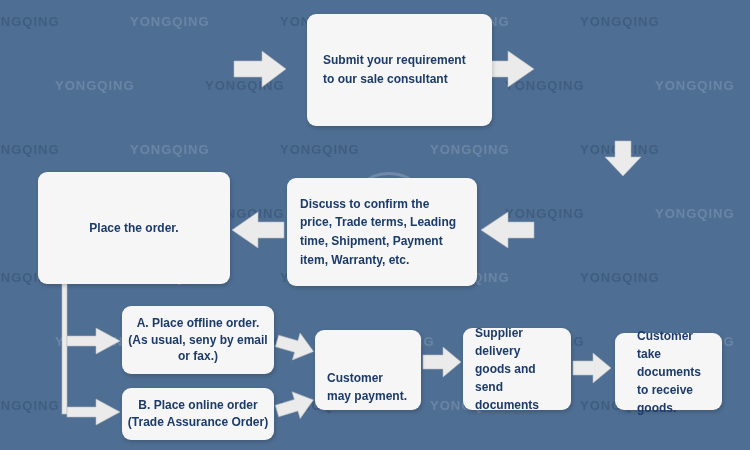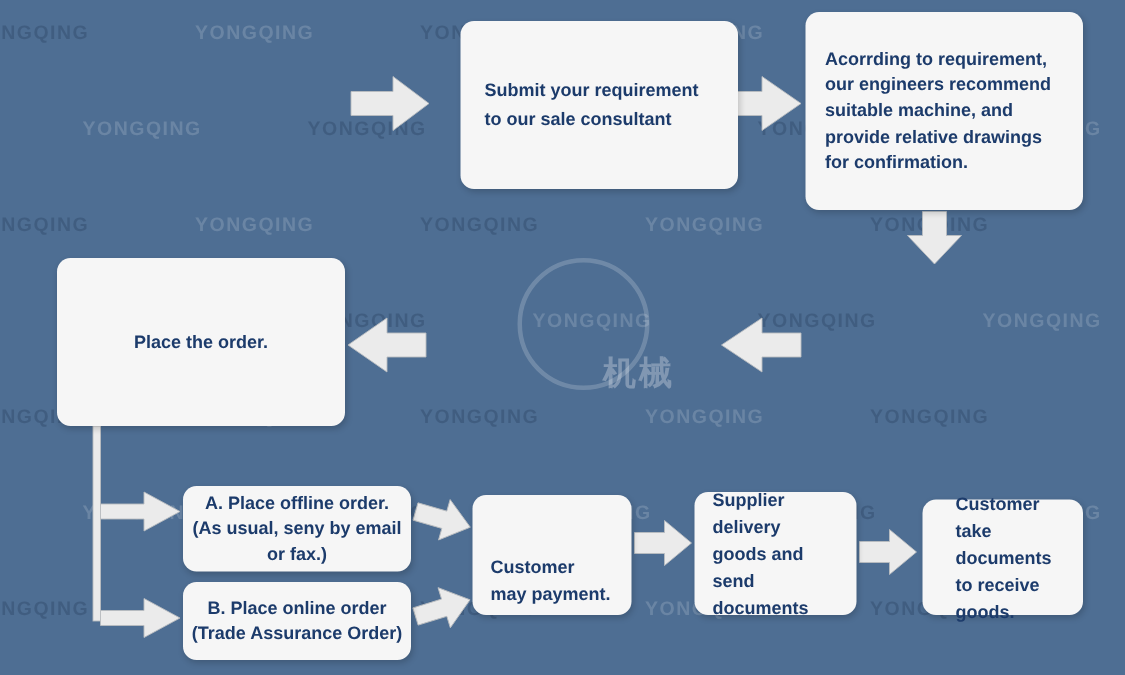--- a/index.html
+++ b/index.html
@@ -32,21 +32,21 @@
     display:flex;align-items:center;box-sizing:border-box;
     box-shadow:1px 2px 4px rgba(0,0,0,0.18);
   }
   .node span{display:block;width:100%;}
   #n-contact{left:38px;top:14px;width:190px;height:112px;justify-content:center;text-align:center;padding:0 10px;}
   #n-submit{left:287px;top:14px;width:185px;height:112px;padding:0 16px;margin-left:20px;}
   #n-recommend{left:537px;top:8px;width:185px;height:132px;padding:0 13px;line-height:1.45;}
   #n-confirm{left:537px;top:178px;width:185px;height:106px;padding:0 13px;}
   #n-discuss{left:287px;top:178px;width:190px;height:108px;padding:0 13px;}
   #n-order{left:38px;top:172px;width:192px;height:112px;justify-content:center;text-align:center;padding:0 6px;}
-  #n-offline{left:122px;top:324px;width:152px;height:57px;justify-content:center;text-align:center;padding:0 5px;line-height:1.4;}
+  #n-offline{left:122px;top:306px;width:152px;height:68px;justify-content:center;text-align:center;padding:0 5px;line-height:1.4;}
   #n-online{left:122px;top:388px;width:152px;height:52px;justify-content:flex-end;text-align:center;padding:0 5px;line-height:1.4;}
   #n-payment{left:315px;top:330px;width:106px;height:80px;padding:4px 12px;align-items:flex-end;}
   #n-delivery{left:463px;top:328px;width:108px;height:82px;padding:0 12px;line-height:1.5;}
   #n-receive{left:615px;top:333px;width:107px;height:77px;padding:0 22px;line-height:1.5;}
 </style>
 </head>
 <body>
 
 <div class="stage">
 
@@ -101,22 +101,22 @@
     <polygon points="67,407 96,407 96,399 120,412 96,425 96,417 67,417"></polygon>
     <polygon points="277,335 297,335 297,327 315,341 297,355 297,347 277,347" transform="rotate(16 277 341)"></polygon>
     <polygon points="277,405 297,405 297,397 315,411 297,425 297,417 277,417" transform="rotate(-17 277 411)"></polygon>
     <polygon points="423,355 443,355 443,347 461,362 443,377 443,369 423,369"></polygon>
     <polygon points="573,361 593,361 593,353 611,368 593,383 593,375 573,375"></polygon>
   </svg>
 
   <div class="node" id="n-submit">
     <span>Submit your requirement to our sale consultant</span>
   </div>
-  <div class="node" id="n-recommend">
-    <span>Acorrding to requirement, our engineers recommend suitable machine, and provide relative drawings for confirmation.</span>
+  <div class="node" id="n-discuss">
+    <span>Discuss to confirm the price, Trade terms, Leading time, Shipment, Payment item, Warranty, etc.</span>
   </div>
   <div class="node" id="n-order">
     <span>Place the order.</span>
   </div>
   <div class="node" id="n-offline">
     <span>A. Place offline order. (As usual, seny by email or fax.)</span>
   </div>
   <div class="node" id="n-online">
     <span>B. Place online order (Trade Assurance Order)</span>
   </div>

